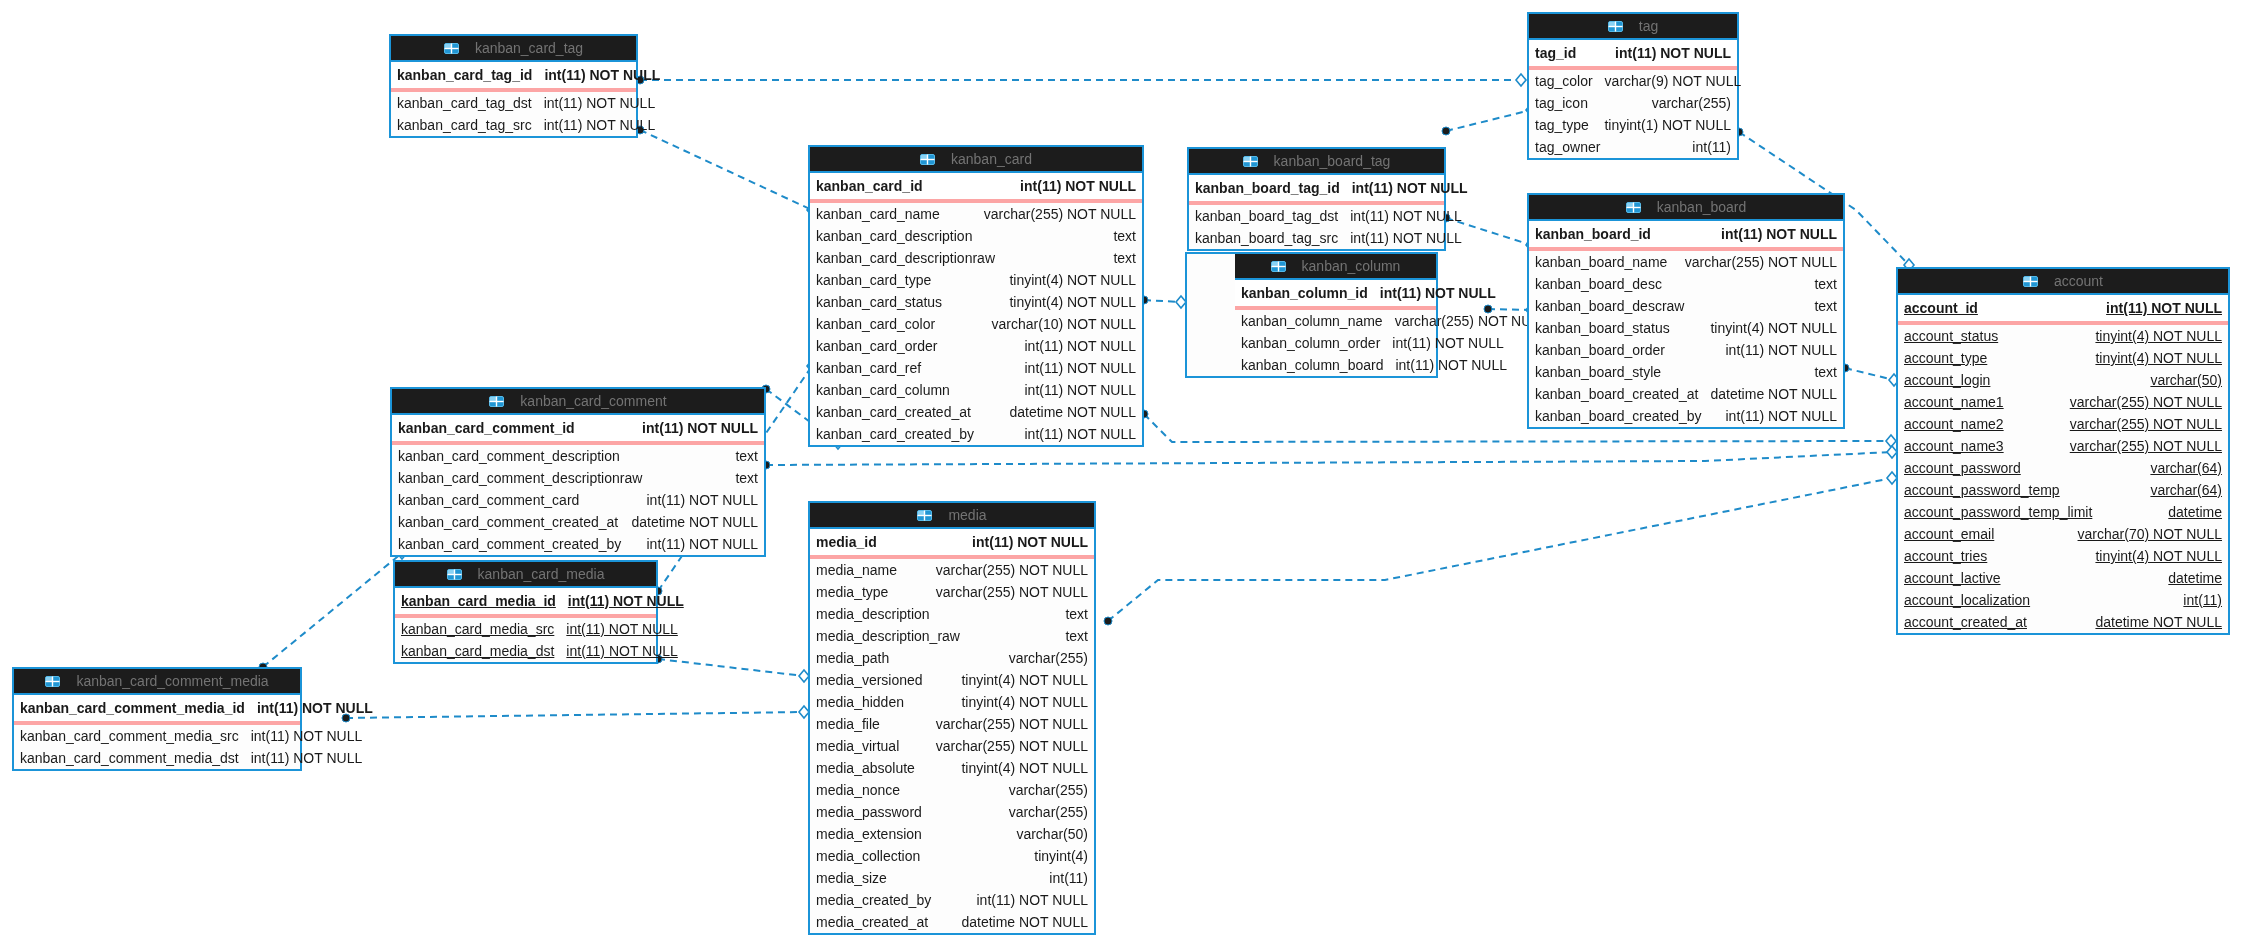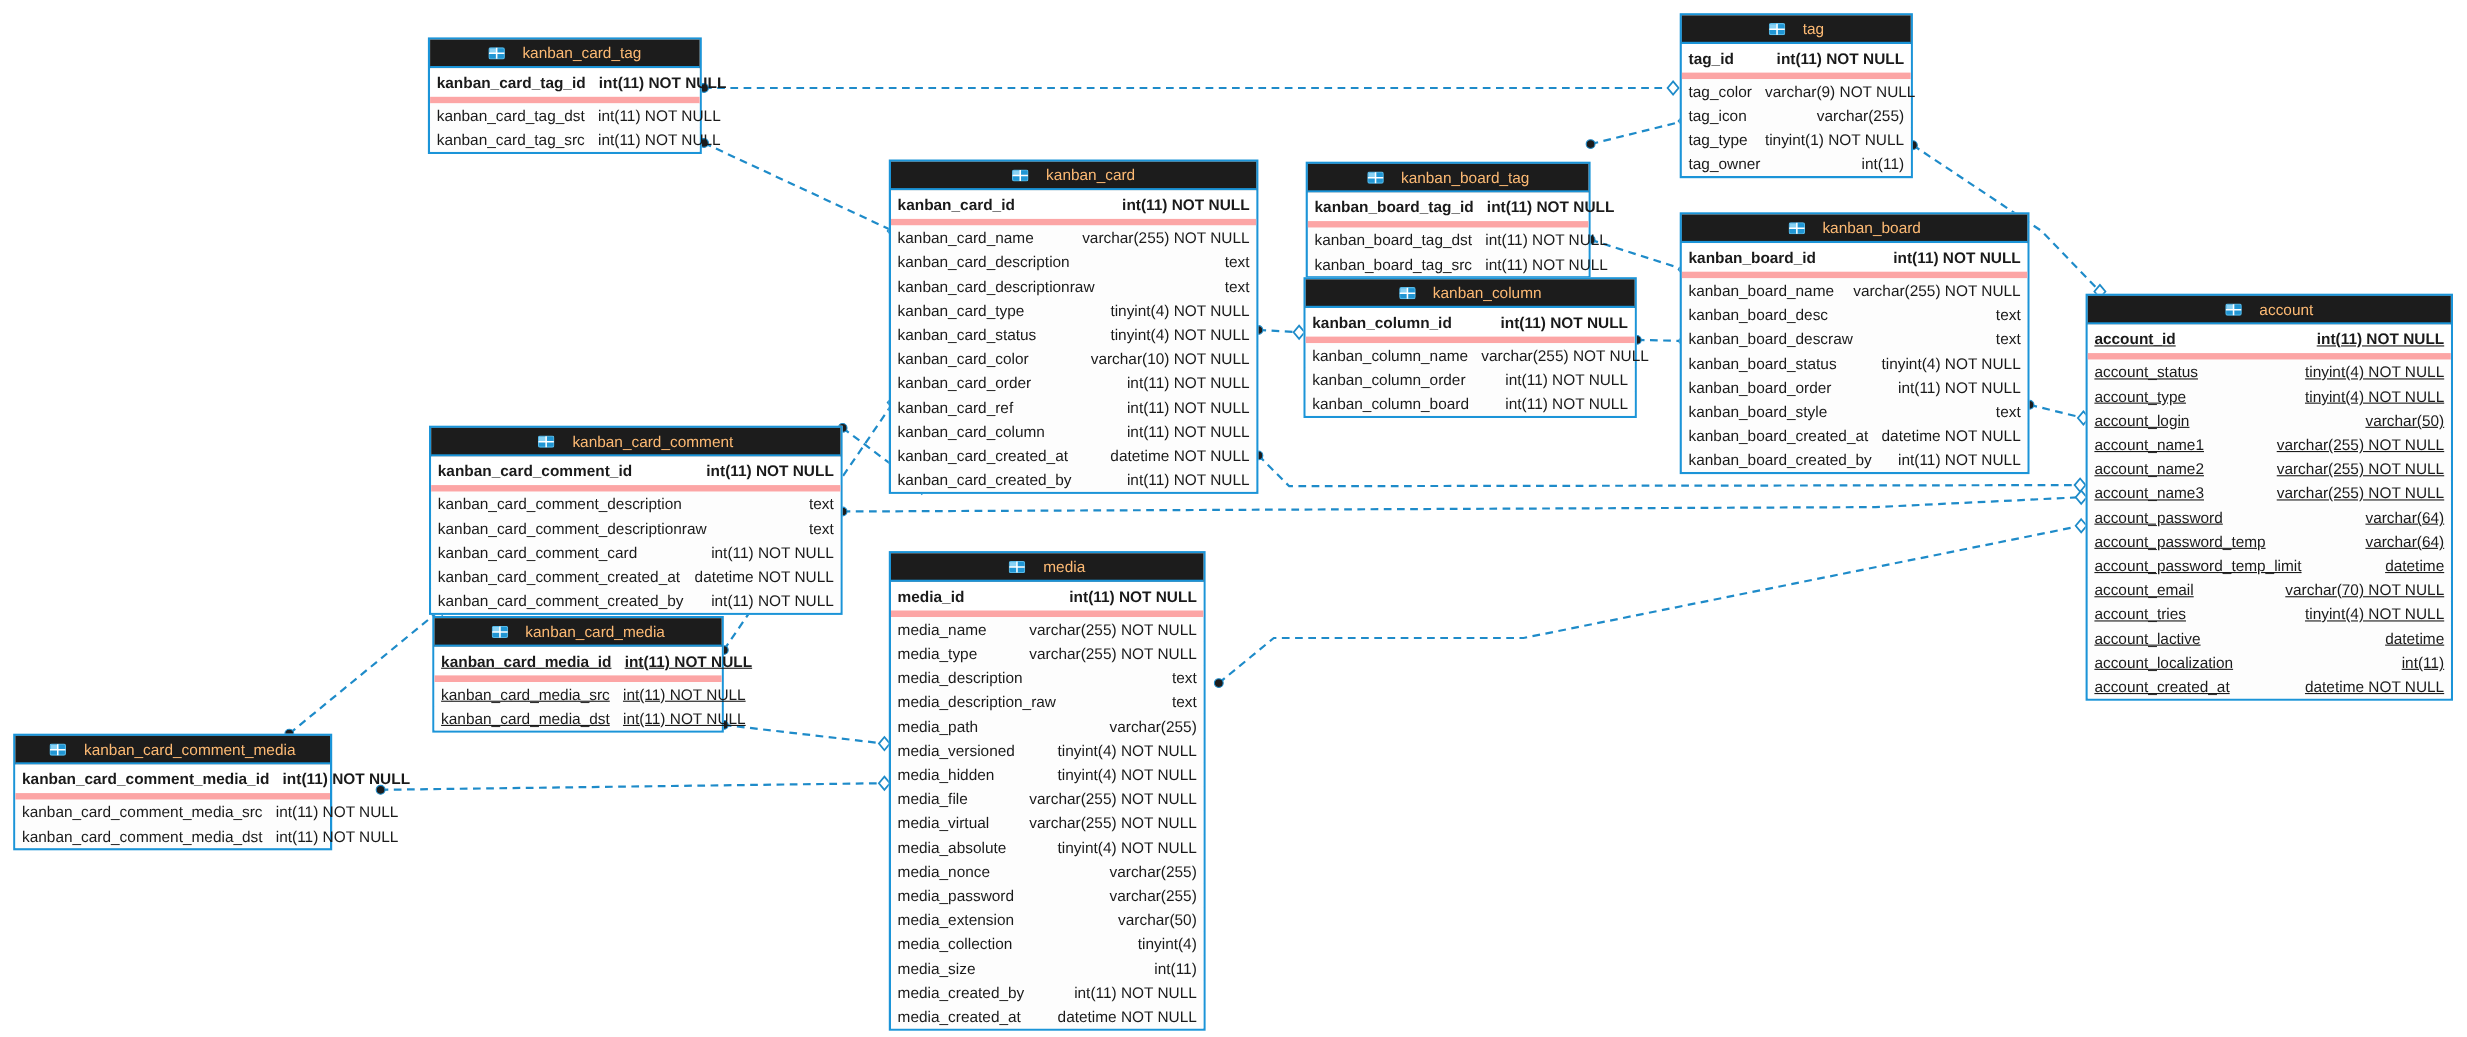--- a/index.html
+++ b/index.html
@@ -7,28 +7,28 @@
     position:relative;width:2243px;height:943px;background:#ffffff;
     font-family:"Liberation Sans",sans-serif;overflow:hidden;
   }
   #lines{position:absolute;left:0;top:0;z-index:0;}
   .tbl{
     position:absolute;z-index:1;background:#fdfdfd;
     border:2px solid #1b94d8;box-sizing:border-box;
     font-size:14px;color:#1a1a1a;
   }
   .tbl-h{
-    height:24px;background:#1c1c1c;color:#fdba74;
+    height:24px;background:#1c1c1c;color:#737373;
     display:flex;align-items:center;justify-content:center;gap:16px;
     border-bottom:2px solid #1b94d8;cursor:move;
   }
   .tbl-h .ttl{white-space:nowrap;}
   .pkrow{
     height:26px;line-height:26px;display:flex;padding:0 6px;
-    font-weight:bold;border-bottom:6px solid #fca5a5;background:#fff;
+    font-weight:bold;border-bottom:4px solid #fca5a5;background:#fff;
     white-space:nowrap;
   }
   .frow{
     height:22px;line-height:22px;display:flex;padding:0 6px;
     background:#fdfdfd;white-space:nowrap;
   }
   .fname{margin-right:12px;}
   .ftype{margin-left:auto;text-align:right;}
 </style>
 </head>
@@ -347,21 +347,21 @@
       </div>
       <div class="frow">
         <span class="fname">kanban_board_tag_dst</span>
         <span class="ftype">int(11) NOT NULL</span>
       </div>
       <div class="frow">
         <span class="fname">kanban_board_tag_src</span>
         <span class="ftype">int(11) NOT NULL</span>
       </div>
     </div>
-    <div class="tbl" style="left: 1185px; top: 252px; width: 303px;">
+    <div class="tbl" style="left: 1185px; top: 252px; width: 253px; padding-left: 48px;">
       <div class="tbl-h">
         <svg width="15" height="11" viewBox="0 0 15 11">
           <rect x="0.5" y="0.5" width="14" height="10" rx="1.5" fill="#2196d4" stroke="#55b9e8" stroke-width="1"></rect>
           <rect x="1" y="1" width="6.5" height="4.5" fill="#8ad2f4"></rect>
           <line x1="0.5" y1="5.5" x2="14.5" y2="5.5" stroke="#ffffff" stroke-width="1.4"></line>
           <line x1="7.5" y1="0.5" x2="7.5" y2="10.5" stroke="#ffffff" stroke-width="1.4"></line>
         </svg>
         <span class="ttl">kanban_column</span>
       </div>
       <div class="pkrow">

